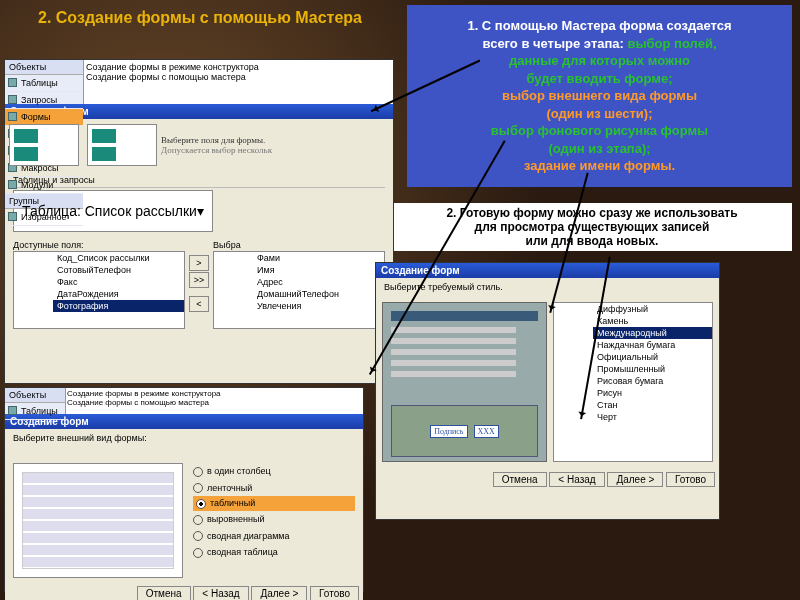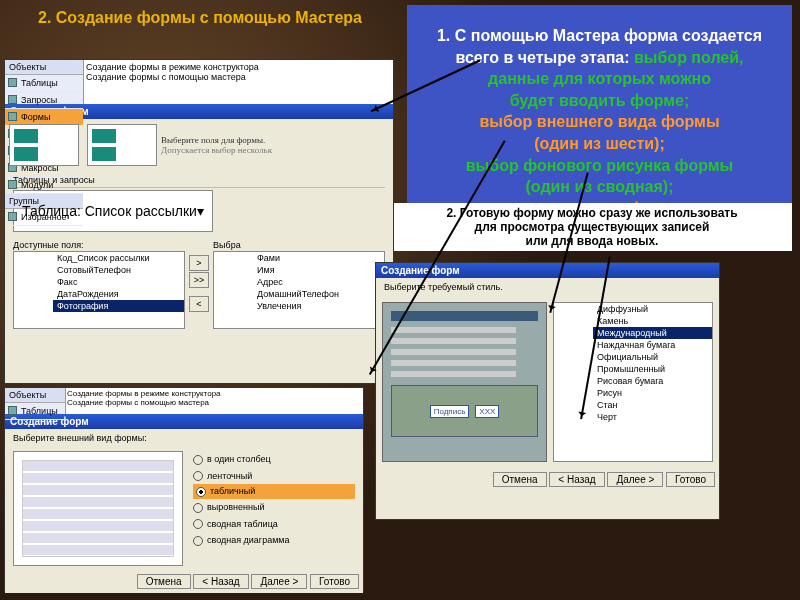--- a/index.html
+++ b/index.html
@@ -1,21 +1,21 @@
 <!DOCTYPE html>
 <html><head>
 <meta charset="utf-8">
 <style>
   * { box-sizing: border-box; margin: 0; padding: 0; }
   body { width: 800px; height: 600px; background: #3a2a1a; font-family: Tahoma, Arial, sans-serif; position: relative; overflow: hidden; }
   .bg { position:absolute; inset:0; background:
     radial-gradient(circle at 20% 30%, #6b4a2a 0%, #2a1a10 50%),
     radial-gradient(circle at 70% 70%, #5a3a20 0%, #1a0e05 60%);
     opacity:1; }
-  .callout-blue { position:absolute; right:8px; top:5px; width:385px; background:#3e53c4; color:#fff; padding:20px 6px; text-align:center; font-size:16px; line-height:1.35; font-weight:bold; }
+  .callout-blue { position:absolute; right:8px; top:5px; width:385px; background:#3e53c4; color:#fff; padding:12px 6px; text-align:center; font-size:13px; line-height:1.35; font-weight:bold; }
   .callout-blue .green { color:#27c22e; }
   .callout-blue .orange { color:#ff9a2a; }
   .title-left { position:absolute; left:10px; top:8px; width:380px; color:#eab308; text-align:center; font-size:16px; font-weight:bold; line-height:1.3; }
   .callout-white { position:absolute; right:8px; top:203px; width:400px; background:#fff; color:#000; font-weight:bold; font-size:12px; text-align:center; padding:3px 4px; }
 
   
   .win { position:absolute; background:#ece9d8; border:1px solid #333; font-size:10px; }
   .titlebar { background:linear-gradient(#2a5bd7,#1a3ca7); color:#fff; font-weight:bold; padding:2px 5px; font-size:10px; }
   .btn { display:inline-block; background:#ece9d8; border:1px solid #888; padding:1px 8px; font-size:10px; cursor:pointer; }
   .btn-row { text-align:right; padding:4px; background:#ece9d8; }
@@ -39,38 +39,38 @@
   .w1 .instr { font-size:9px; color:#333; padding:2px 0; flex:1; }
   .w1 .tables { padding:4px 8px; background:#ece9d8; }
   .w1 .dropdown { width:200px; background:#fff; border:1px solid #888; padding:12px 3px; font-size:14px; display:flex; justify-content:center; }
   .w1 .fields { display:flex; padding:4px 8px; gap:4px; background:#ece9d8; }
   .w1 .col { flex:1; }
   .w1 .lbl { font-size:9px; margin-bottom:1px; display:block; }
 
   
   .w2 { left:4px; top:387px; width:360px; height:205px; }
   .w2 .top2 { height:26px; background:#ece9d8; display:flex; }
-  .w2 .body2 { padding:4px 8px; display:flex; gap:10px; }
+  .w2 .body2 { padding:4px 8px; display:flex; gap:10px;margin-top:12px; }
   .w2 .preview { width:170px; height:115px; background:#fff; border:1px solid #888; position:relative; }
   .w2 .preview::before { content:""; position:absolute; left:8px; top:8px; right:8px; bottom:8px; background:
     repeating-linear-gradient(#dde 0 10px, #fff 10px 12px); border:1px solid #ccc; }
   .w2 .opts { flex:1; font-size:9px; }
   .w2 .opt { padding:3px 0; }
   .w2 .radio { display:inline-block; width:10px; height:10px; border:1px solid #555; border-radius:50%; margin-right:4px; vertical-align:middle; }
   .w2 .radio.sel { background:radial-gradient(#000 0 35%, #fff 36%); }
   .w2 .opt.hl { background:#f5a23a; padding:2px 3px; }
 
   
   .w3 { left:375px; top:262px; width:345px; height:258px; }
   .w3 .body3 { padding:6px; display:flex; gap:6px; background:#ece9d8; }
   .w3 .preview3 { width:165px; height:160px; background:#9aa; border:1px solid #666; position:relative; }
   .w3 .preview3 .pvhdr { position:absolute; top:8px; left:8px; right:8px; height:10px; background:#3a5a7a; }
   .w3 .preview3 .rows { position:absolute; top:24px; left:8px; right:30px; }
   .w3 .preview3 .rows div { height:6px; background:#ccc; margin-bottom:5px; }
-  .w3 .preview3 .pvfoot { position:absolute; bottom:24px; left:8px; right:8px; height:52px; background:#8aa088; border:1px solid #557; display:flex; align-items:center; justify-content:center; gap:6px; }
+  .w3 .preview3 .pvfoot { position:absolute; bottom:4px; left:8px; right:8px; height:52px; background:#8aa088; border:1px solid #557; display:flex; align-items:center; justify-content:center; gap:6px;font-family:Liberation Serif, serif; }
   .w3 .preview3 .lab { background:#fff; color:#3050a0; border:1px solid #3050a0; padding:1px 3px; font-size:8px; }
   .w3 .stylelist { flex:1; }
   .w3 .stylelist .pane-list { height:160px; overflow:hidden; }
   .w3 .stylelist .pane-list div.sel { background:#0a246a; color:#fff; }
 
   
   .w4 { left:583px; top:408px; width:210px; height:170px; background:#f8e29c; border:1px solid #333; }
   .w4 .titlebar { font-size:9px; }
   .w4 .frmbody { padding:8px; font-size:8px; background:#f8e29c; height:128px; }
   .w4 .frow { display:flex; margin-bottom:6px; }
@@ -89,21 +89,21 @@
 <div class="title-left">2. Создание формы с помощью Мастера</div>
 
 <div class="callout-blue">
   <div>1. С помощью Мастера форма создается</div>
   <div><span>всего в четыре этапа: </span><span class="green">выбор полей,</span></div>
   <div class="green">данные для которых можно</div>
   <div class="green">будет вводить форме;</div>
   <div class="orange">выбор внешнего вида формы</div>
   <div class="orange">(один из шести);</div>
   <div class="green">выбор фонового рисунка формы</div>
-  <div class="green">(один из сводная);</div>
+  <div class="green">(один из этапа);</div>
   <div class="orange">задание имени формы.</div>
 </div>
 
 <div class="callout-white">
   <div>2. Готовую форму можно сразу же использовать</div>
   <div>для просмотра существующих записей</div>
   <div>или для ввода новых.</div>
 </div>
 
 <div class="win w1">
@@ -185,22 +185,22 @@
   </div>
   <div class="titlebar">Создание форм</div>
   <div style="padding:4px 8px;font-size:9px">Выберите внешний вид формы:</div>
   <div class="body2">
     <div class="preview"></div>
     <div class="opts">
       <div class="opt"><span class="radio"></span><span>в один столбец</span></div>
       <div class="opt"><span class="radio"></span><span>ленточный</span></div>
       <div class="opt hl"><span class="radio sel"></span><span>табличный</span></div>
       <div class="opt"><span class="radio"></span><span>выровненный</span></div>
+      <div class="opt"><span class="radio"></span><span>сводная диаграмма</span></div>
       <div class="opt"><span class="radio"></span><span>сводная таблица</span></div>
-      <div class="opt"><span class="radio"></span><span>сводная диаграмма</span></div>
     </div>
   </div>
   <div class="btn-row">
     <span class="btn">Отмена</span>
     <span class="btn">&lt; Назад</span>
     <span class="btn">Далее &gt;</span>
     <span class="btn">Готово</span>
   </div>
 </div>
 

